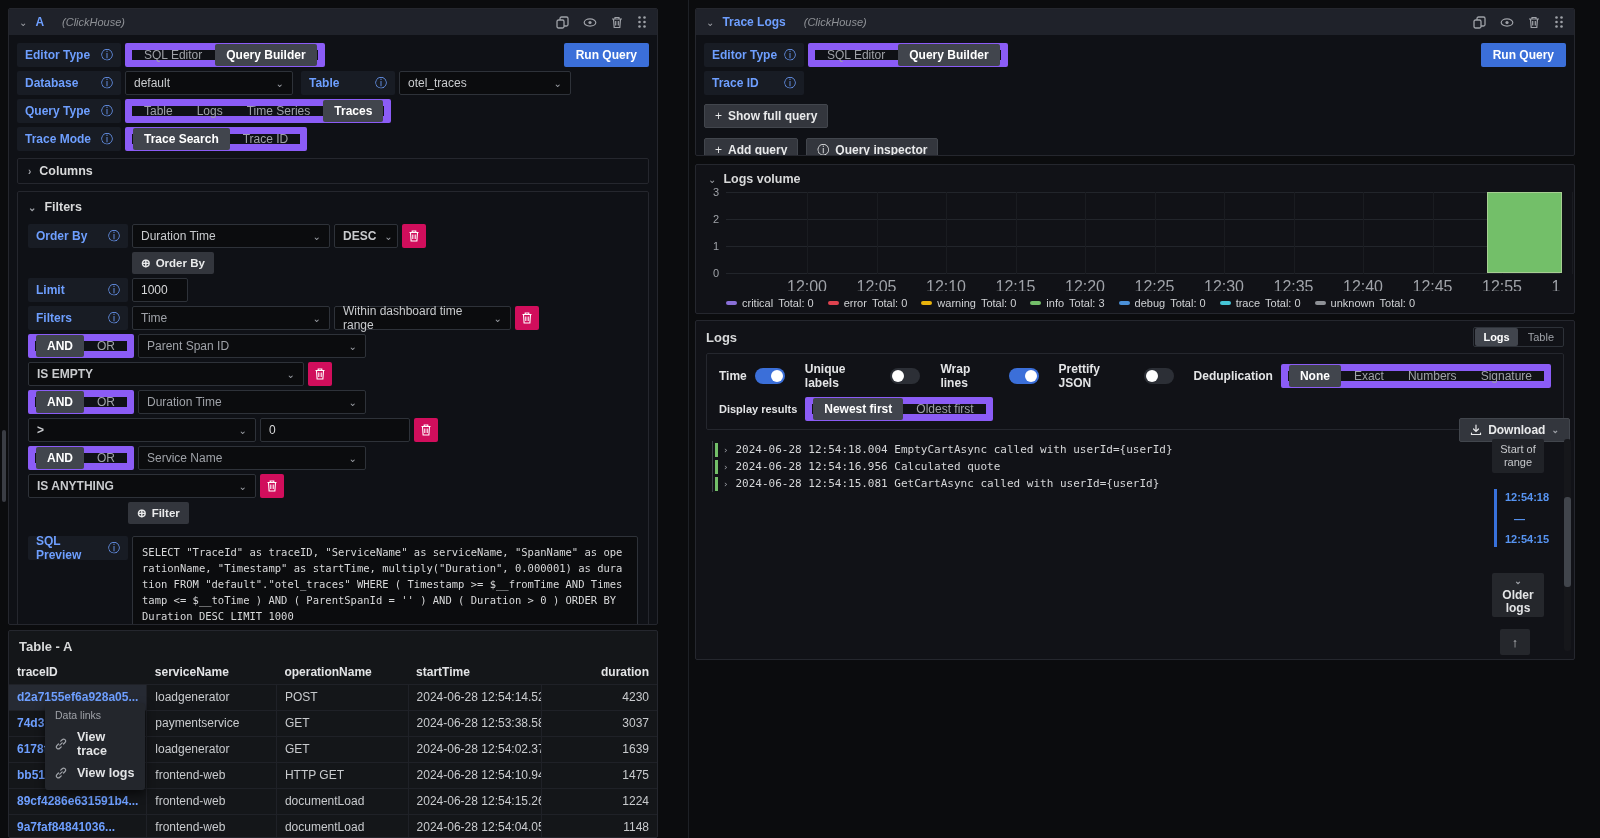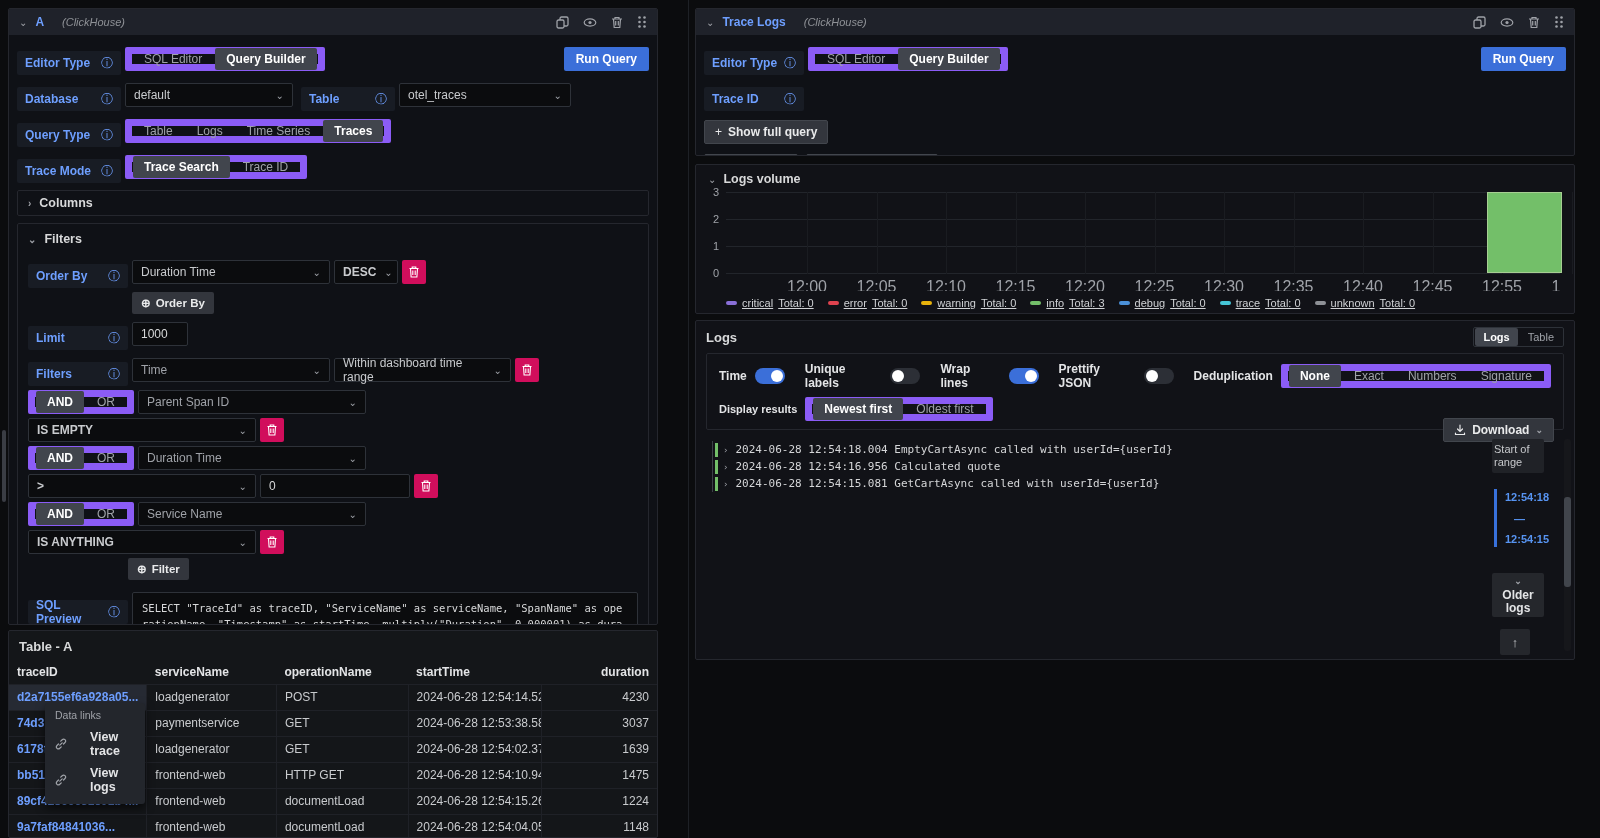--- a/index.html
+++ b/index.html
@@ -11,21 +11,21 @@
   .panel { position:absolute; background:#0f1116; border:1px solid #25272e; border-radius:2px; overflow:hidden; }
   .phead { height:26px; background:#1f222a; display:flex; align-items:center; padding:0 10px; gap:8px; }
   .chev { color:#9fa2a8; font-size:10px; }
   .ptitle { color:#6e9fff; font-weight:700; font-size:12px; }
   .pds { color:#8e9196; font-style:italic; font-size:11px; margin-left:10px; }
   .phicons { margin-left:auto; display:flex; gap:14px; align-items:center; color:#9fa2a8; }
   .phicons svg { display:block; }
   .pbody { padding:8px; }
   .row { display:flex; align-items:center; gap:4px; margin-bottom:4px; }
   .chip { background:#181c24; color:#6e9fff; font-weight:600; font-size:12px; height:24px;
-          display:flex; align-items:center; justify-content:space-between; padding:12px 8px; border-radius:2px; flex:none;margin-top:8px; }
+          display:flex; align-items:center; justify-content:space-between; padding:12px 8px; border-radius:2px; flex:none; }
   .chip .info { color:#6e9fff; font-size:12px; font-weight:400; }
   .selbox { height:24px; background:#0b0c0e; border:1px solid #2e3239; border-radius:2px;
             display:flex; align-items:center; justify-content:space-between; padding:0 8px; color:#c9cbce; flex:none; }
   .selbox .caret { color:#9fa2a8; font-size:10px; margin-left:8px; }
   .inputbox { height:24px; background:#0b0c0e; border:1px solid #2e3239; border-radius:2px;
               display:flex; align-items:center; padding:0 8px; color:#d8d9da; flex:none; }
   .seg { display:inline-flex; align-items:center; border:7px solid #8b5cf6; border-radius:2px; height:24px; background:transparent; flex:none; }
   .seg .opt { padding:0 11px; font-size:12px; color:#9fa2a8; height:22px; line-height:22px; white-space:nowrap; border-radius:2px; margin:0 1px; }
   .seg .opt.sel { background:#41454d; color:#ffffff; font-weight:700; }
   .bluebtn { background:#3b6fd9; color:#fff; font-weight:600; font-size:12px; height:24px; padding:0 12px;
@@ -46,51 +46,51 @@
   .tbl { width:100%; border-collapse:collapse; table-layout:fixed; }
   .tbl th { text-align:left; font-size:12px; font-weight:700; color:#e3e4e6; padding:4px 8px; height:24px; }
   .tbl td { font-size:12px; color:#c9cbce; padding:4px 8px; height:26px; border-top:1px solid #1f2127; border-right:1px solid #1f2127; white-space:nowrap; overflow:hidden; }
   .tbl td:last-child { border-right:none; }
   .tbl .tid { color:#6e9fff; font-weight:600; }
   .tbl .dur, .tbl th.dur { text-align:right; }
   .tbl td.hl { background:#262a33; }
   .ctxmenu { position:absolute; left:36px; top:72px; width:100px; background:#23262c; border-radius:3px;
              box-shadow:0 4px 10px rgba(0,0,0,.6); padding:6px 10px; z-index:5; }
   .ctxhdr { color:#9fa2a8; font-size:10.5px; margin-bottom:5px; }
-  .ctxitem { display:flex; align-items:center; gap:23px; color:#e3e4e6; font-size:12.5px; font-weight:600; padding:4px 0; }
+  .ctxitem { display:flex; align-items:center; gap:10px; color:#e3e4e6; font-size:12.5px; font-weight:600; padding:4px 0; }
   .ctxitem svg { flex:none; }
   
   .plot { position:relative; margin:6px 14px 0 30px; height:82px; }
   .hgrid { position:absolute; left:0; right:0; height:1px; background:#22252b; }
   .vgrid { position:absolute; top:0; bottom:0; width:1px; background:#1a1c21; }
   .ylab { position:absolute; right:100%; margin-right:7px; color:#9fa2a8; font-size:11px; line-height:11px; }
   .bar { position:absolute; background:#7eb26d; border:1px solid #a7ce93; }
   .xlabs { position:relative; margin:4px 14px 0 30px; height:13px; overflow:hidden; }
   .xlab { position:absolute; transform:translateX(-50%); color:#9fa2a8; font-size:16px; white-space:nowrap; }
   .legend { display:flex; align-items:center; gap:14px; margin:6px 0 0 30px; overflow:hidden; white-space:nowrap; }
-  .litem { display:flex; align-items:center; gap:5px; font-size:11px; color:#d0d2d5;text-decoration:underline; }
+  .litem { display:flex; align-items:center; gap:5px; font-size:11px; color:#d0d2d5; }
   .swatch { width:11px; height:4px; border-radius:2px; flex:none; }
   .ltotal { color:#d0d2d5; }
   
   .minseg { display:inline-flex; border:1px solid #2e3239; border-radius:2px; height:20px; align-items:center; }
   .minseg .opt { padding:0 8px; font-size:11px; color:#9fa2a8; height:18px; line-height:18px; border-radius:2px; margin:0 1px; }
   .minseg .opt.sel { background:#41454d; color:#fff; font-weight:700; }
   .ctrlbox { margin:6px 10px 0 10px; border:1px solid #25272e; border-radius:2px; padding:8px 12px; }
   .togitem { display:flex; align-items:center; gap:8px; }
   .toglabel { font-size:12px; font-weight:600; color:#e3e4e6; }
   .toggle { width:30px; height:16px; border-radius:9px; background:#2c2f36; position:relative; flex:none; }
   .toggle .knob { position:absolute; top:2px; left:2px; width:12px; height:12px; border-radius:50%; background:#fff; }
   .toggle.on { background:#3b6fd9; }
   .toggle.on .knob { left:auto; right:2px; }
   .loglist { position:absolute; left:16px; top:120px; right:90px; border-left:1px solid #3c4047; padding-left:2px; }
   .logline { display:flex; align-items:center; height:17px; font-family:"DejaVu Sans Mono", monospace; font-size:11px; color:#d5d6d8; }
   .loglevel { width:3px; height:14px; background:#73bf69; margin-right:5px; flex:none; }
   .logchev { color:#9fa2a8; font-size:9px; margin-right:7px; }
   .rail { position:absolute; right:30px; top:118px; width:52px; display:flex; flex-direction:column; align-items:center; }
-  .sor { background:#202227; width:52px; text-align:left; font-size:11px; color:#c7c9cc; padding:4px 2px; line-height:13px; border-radius:2px; }
+  .sor { background:#202227; width:52px; text-align:center; font-size:11px; color:#c7c9cc; padding:4px 2px; line-height:13px; border-radius:2px; }
   .indctr { position:relative; width:52px; height:58px; margin-top:16px; }
   .indline { position:absolute; left:2px; top:0; bottom:0; width:3px; background:#3871dc; }
   .indt { position:absolute; left:13px; color:#5794f2; font-size:11px; font-weight:700; }
   .olderbtn { margin-top:26px; width:52px; height:44px; background:#25272c; border-radius:2px; display:flex; flex-direction:column;
               align-items:center; justify-content:center; color:#e3e4e6; font-weight:700; font-size:12px; line-height:13px; }
   .olderbtn .chev { font-size:9px; margin-bottom:1px; }
   .upbtn { position:absolute; right:44px; top:308px; width:30px; height:26px; background:#25272c; border-radius:2px;
            display:flex; align-items:center; justify-content:center; color:#c7c9cc; font-size:13px; }
   .vscroll { position:absolute; right:3px; top:118px; bottom:8px; width:7px; background:#16171b; border-radius:3px; }
   .vthumb { position:absolute; left:0; width:7px; top:58px; height:90px; background:#41454c; border-radius:3px; }
@@ -266,21 +266,21 @@
           <div class="seg">
             <div class="opt sel">AND</div>
             <div class="opt">OR</div>
           </div>
           <div class="selbox" style="width:228px">
               <span style="color:#9fa2a8">Parent Span ID</span>
               <span class="caret">⌄</span>
             </div>
         </div>
         <div class="row cond">
-          <div class="selbox" style="width:228px">
+          <div class="selbox" style="width:276px">
               <span style="font-weight:700">IS EMPTY</span>
               <span class="caret">⌄</span>
             </div>
           <div class="trash">
               <svg width="10" height="12" viewBox="0 0 10 12">
                 <path d="M0.5 2.5h9M3.2 2.5V1h3.6v1.5M1.5 2.5l.6 8.5h5.8l.6-8.5M3.8 4.5v4.5M6.2 4.5v4.5" fill="none" stroke="#fff" stroke-width="1.1"></path>
               </svg>
             </div>
         </div>
 
@@ -637,21 +637,21 @@
       </div>
       <div style="display:flex; align-items:center; gap:8px; margin-top:7px">
         <span style="font-size:11px; font-weight:600; color:#e3e4e6">Display results</span>
         <div class="seg">
           <div class="opt sel">Newest first</div>
           <div class="opt">Oldest first</div>
         </div>
       </div>
     </div>
 
-    <div class="gbtn" style="position:absolute; right:20px; top:97px">
+    <div class="gbtn" style="position:absolute; right:4px; top:97px">
       <svg width="12" height="12" viewBox="0 0 12 12">
           <path d="M6 1v6M3.5 5 6 7.5 8.5 5M1.5 9v1.5h9V9" fill="none" stroke="#e9eaeb" stroke-width="1.2" stroke-linecap="round"></path>
         </svg>
       <span>Download</span>
       <span class="caret" style="color:#9fa2a8; font-size:9px">⌄</span>
     </div>
 
     <div class="loglist" id="loglist">
         <div class="logline">
           <div class="loglevel"></div>

